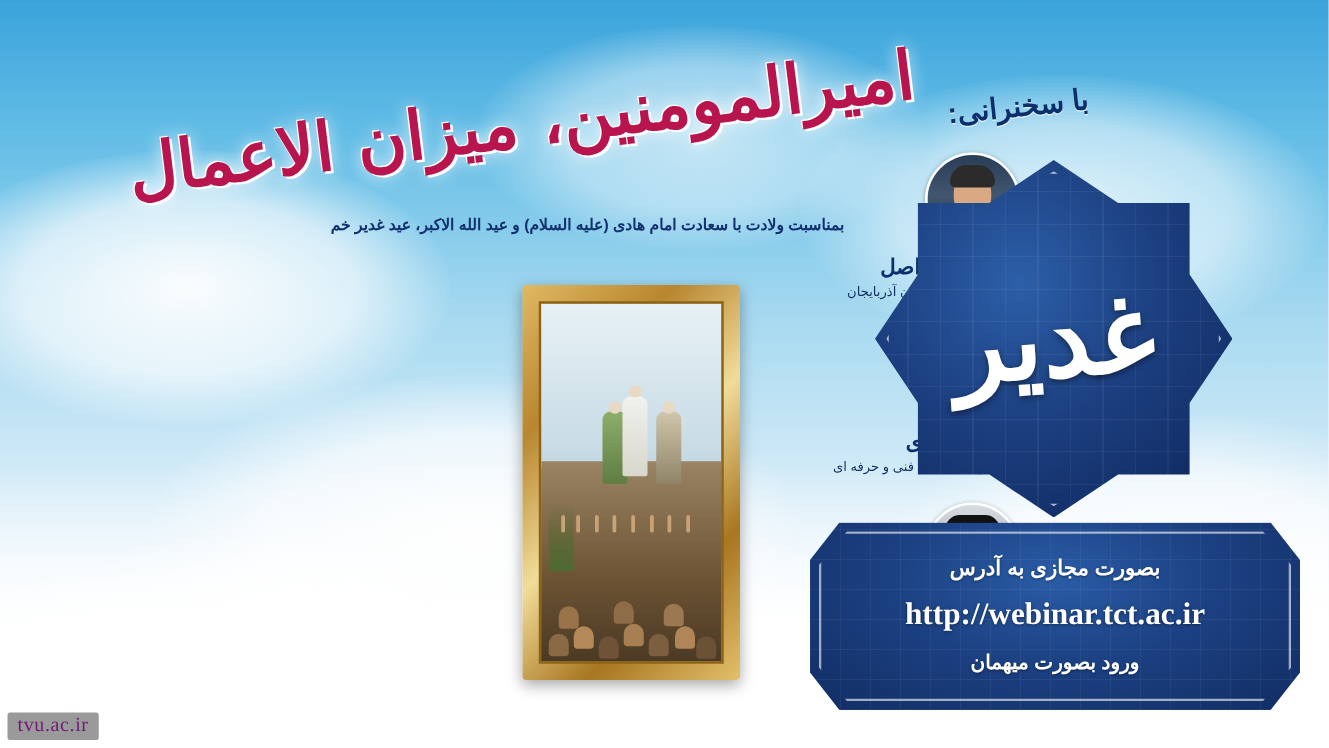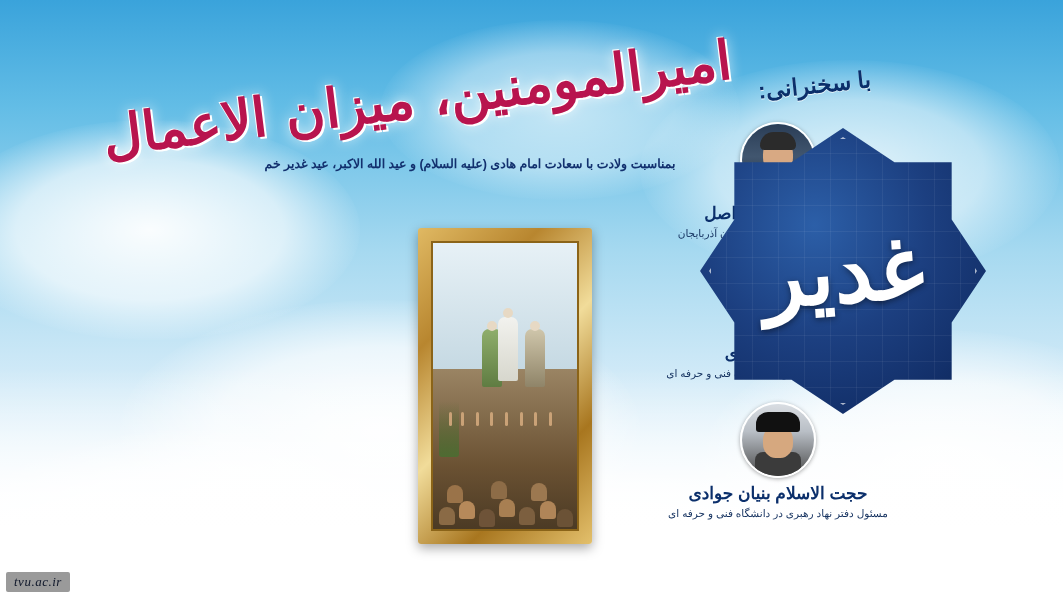--- a/index.html
+++ b/index.html
@@ -71,21 +71,21 @@
     font-family: "DejaVu Serif", serif;
     font-size: 54px;
     font-weight: bold;
     color: #b8144e;
     text-shadow: 2px 2px 0 #ffffff, -1px -1px 0 #ffffff, 0 0 14px rgba(255,255,255,.9);
     line-height: 1.15;
     white-space: nowrap;
   }
   .subtitle {
     position: absolute;
-    top: 156px; right: 358px;
+    top: 172px; right: 358px;
     width: 470px;
     text-align: center;
     font-size: 12.5px;
     font-weight: bold;
     color: #12306e;
     direction: rtl;
   }
 
   
   .speakers-head {
@@ -304,24 +304,23 @@
     position: absolute; left: 0; right: 0; top: 102px;
     font-size: 16px; font-weight: bold;
     text-shadow: 0 1px 2px rgba(0,0,0,.4);
   }
 
   
   .logo {
     position: absolute;
     left: 6px; bottom: 6px;
     background: #9a9a9a;
-    color: #0f172a;
+    color: #701a75;
     font-family: "Liberation Serif", serif;
-    font-size: 13px;
-    font-style: italic;
+    font-size: 16px;
     padding: 2px 8px;
     border-radius: 2px;
     direction: ltr;
     letter-spacing: .5px;
   }
 </style>
 </head>
 <body>
 
 <div class="poster">
@@ -415,16 +414,22 @@
       </div>
     </div>
   </div>
 
   <div class="medallion">
     <div class="med-shape"></div>
     <div class="med-border"></div>
     <div class="med-text">غدیر</div>
   </div>
 
+  <div class="info-panel">
+    <div class="info-border"></div>
+    <div class="info-line1">بصورت مجازی به آدرس</div>
+    <div class="info-url">http://webinar.tct.ac.ir</div>
+    <div class="info-line3">ورود بصورت میهمان</div>
+  </div>
 
   <div class="logo">tvu.ac.ir</div>
 
 </div>
 
 </body></html>

